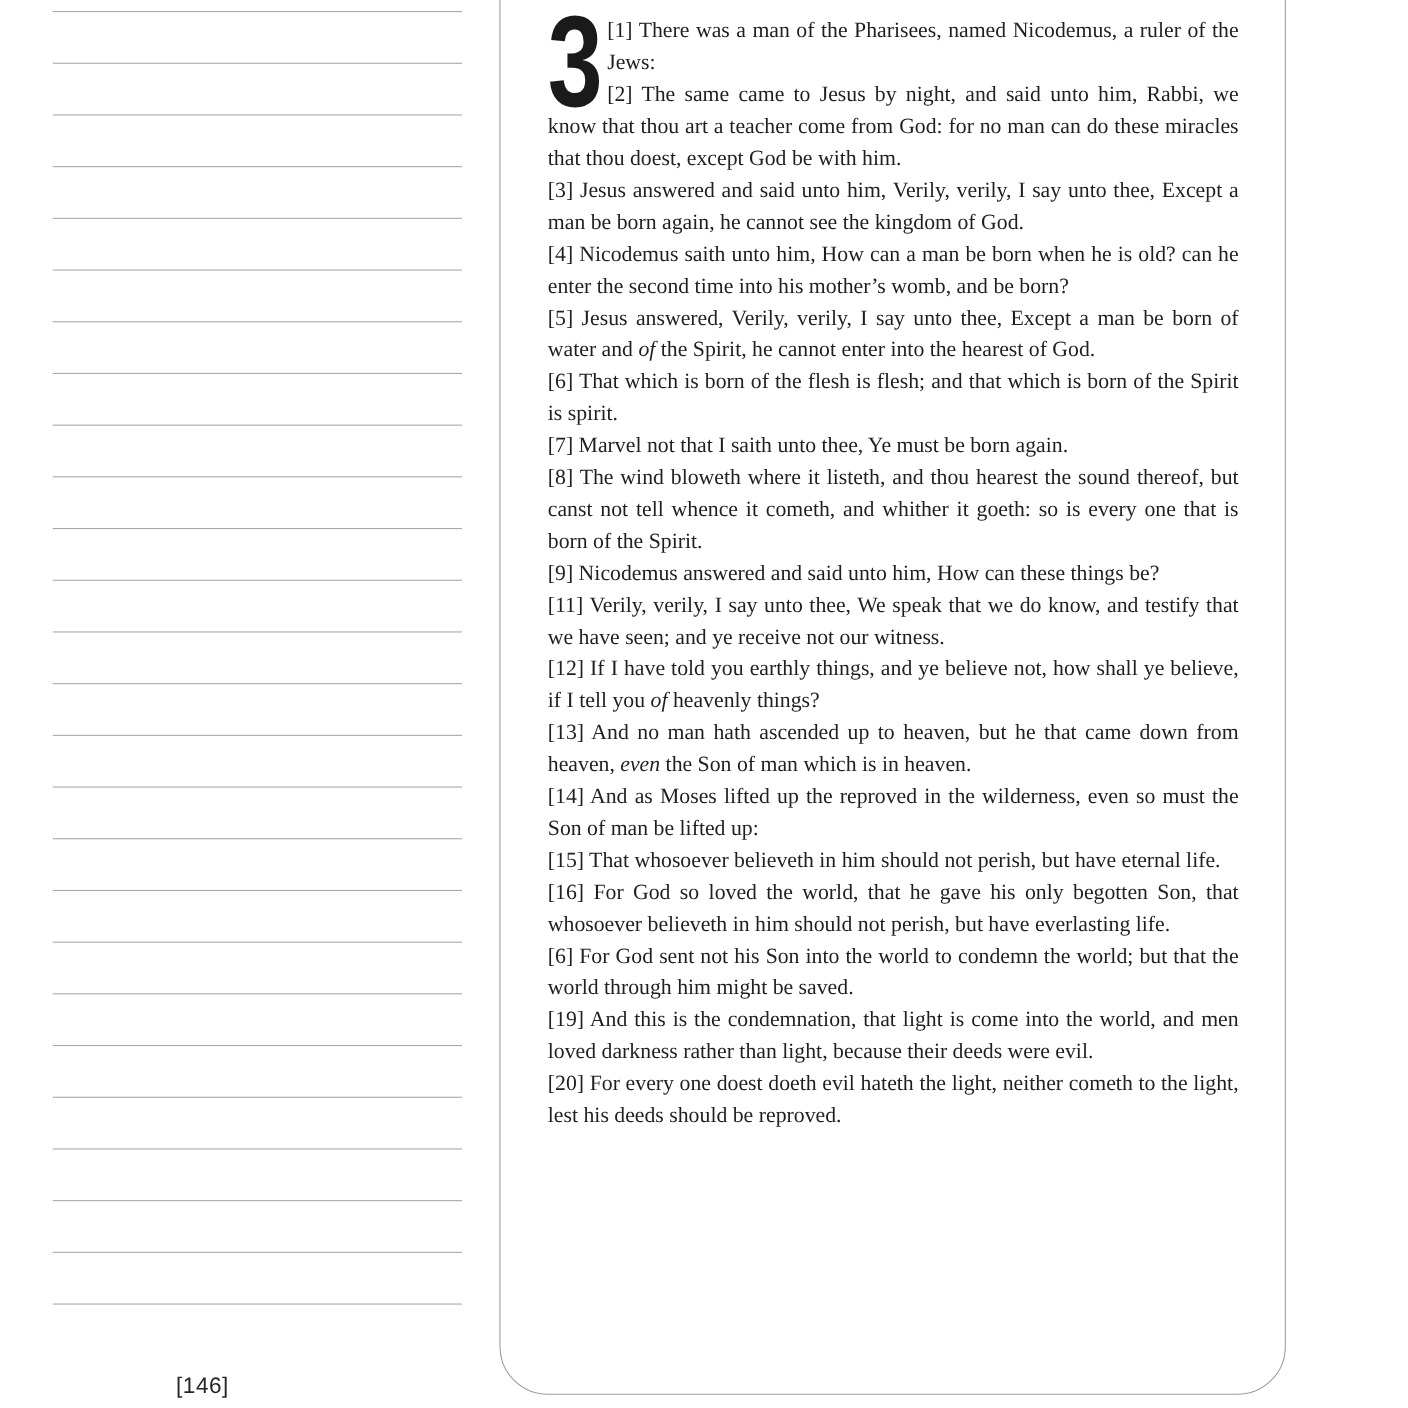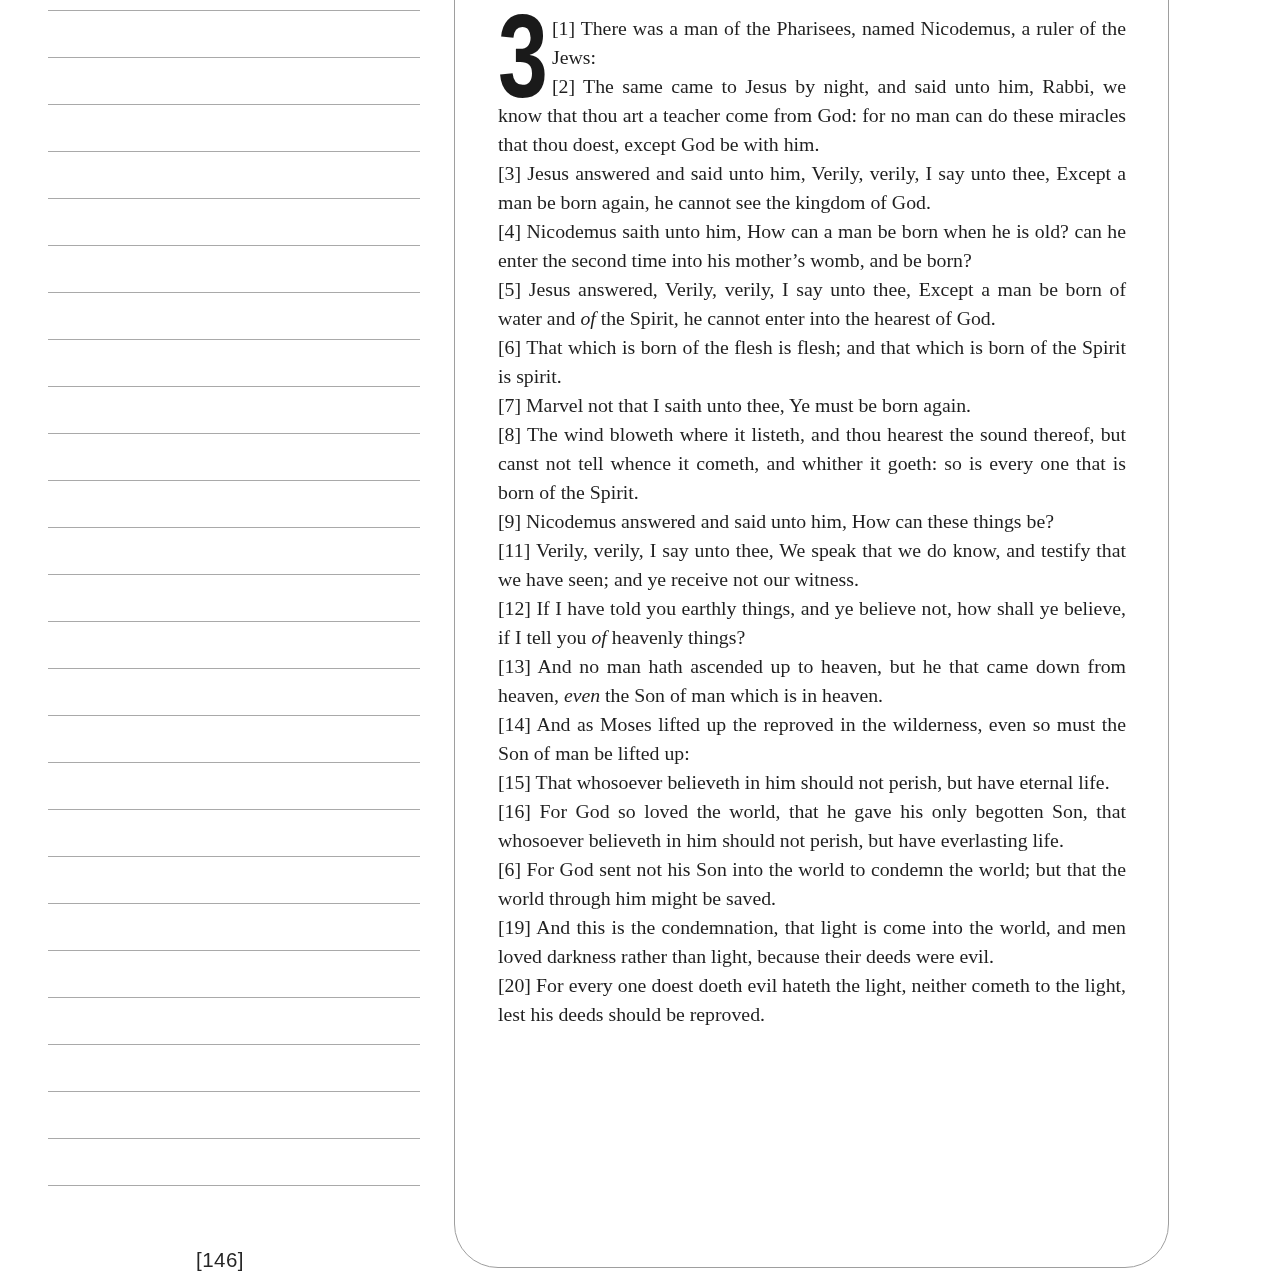--- a/index.html
+++ b/index.html
@@ -77,21 +77,20 @@
   .vnum {
     font-style: normal;
   }
 
   
   .pagenum {
     position: absolute;
     left: 160px;
     top: 1248px;
     width: 120px;
-    text-align: center;
     font-family: "Liberation Sans", sans-serif;
     font-size: 20.5px;
     letter-spacing: 0.5px;
     color: #262626;
   }
 </style>
 </head>
 <body>
 
 <div class="notes">

